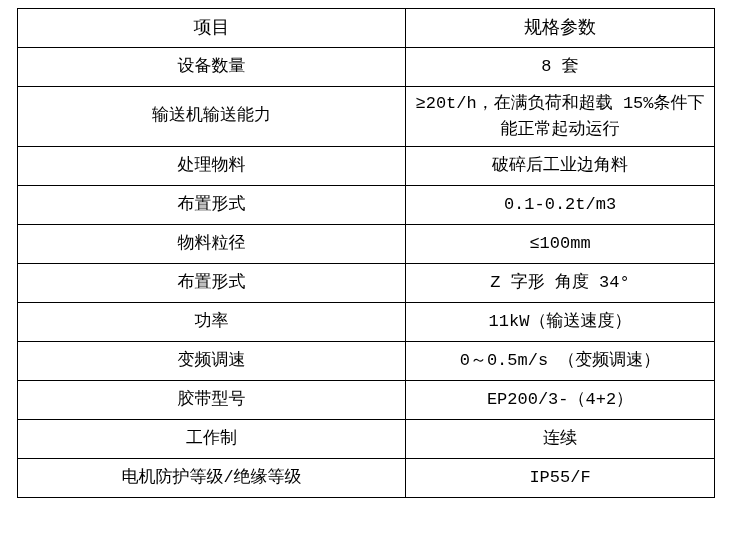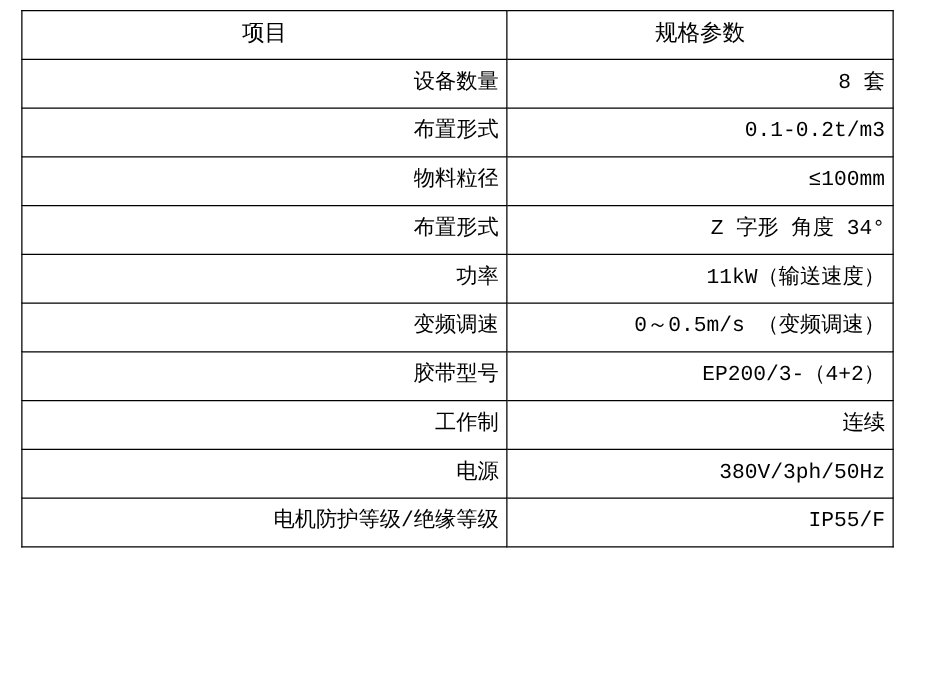--- a/index.html
+++ b/index.html
@@ -37,21 +37,20 @@
     font-size: 17px;
     line-height: 1.45;
     font-family: Liberation Mono, monospace;
   }
   table.spec-table tr.header-row td {
     height: 38px;
     font-size: 18px;
   }
   table.spec-table tr.body-row td {
     height: 38px;
-    text-align: right;
   }
   table.spec-table tr.tall-row td {
     height: 59px;
   }
   .cell-text {
     display: block;
   }
   .wrap-cell {
     white-space: normal;
     word-break: break-all;
@@ -79,21 +78,37 @@
 
       <tr class="body-row">
         <td>
             <span class="cell-text">设备数量</span>
           </td>
         <td>
             <span class="cell-text">8 套</span>
           </td>
       </tr>
 
+      <tr class="tall-row">
+        <td>
+            <span class="cell-text">输送机输送能力</span>
+          </td>
+        <td>
+            <span class="cell-text wrap-cell">≥20t/h，在满负荷和超载 15%条件下能正常起动运行</span>
+          </td>
+      </tr>
 
+      <tr class="body-row">
+        <td>
+            <span class="cell-text">处理物料</span>
+          </td>
+        <td>
+            <span class="cell-text">破碎后工业边角料</span>
+          </td>
+      </tr>
 
       <tr class="body-row">
         <td>
             <span class="cell-text">布置形式</span>
           </td>
         <td>
             <span class="cell-text">0.1-0.2t/m3</span>
           </td>
       </tr>
 
@@ -145,28 +160,20 @@
 
       <tr class="body-row">
         <td>
             <span class="cell-text">工作制</span>
           </td>
         <td>
             <span class="cell-text">连续</span>
           </td>
       </tr>
 
-      <tr class="body-row">
-        <td>
-            <span class="cell-text">电源</span>
-          </td>
-        <td>
-            <span class="cell-text">380V/3ph/50Hz</span>
-          </td>
-      </tr>
 
       <tr class="body-row">
         <td>
             <span class="cell-text">电机防护等级/绝缘等级</span>
           </td>
         <td>
             <span class="cell-text">IP55/F</span>
           </td>
       </tr>
     </tbody>

